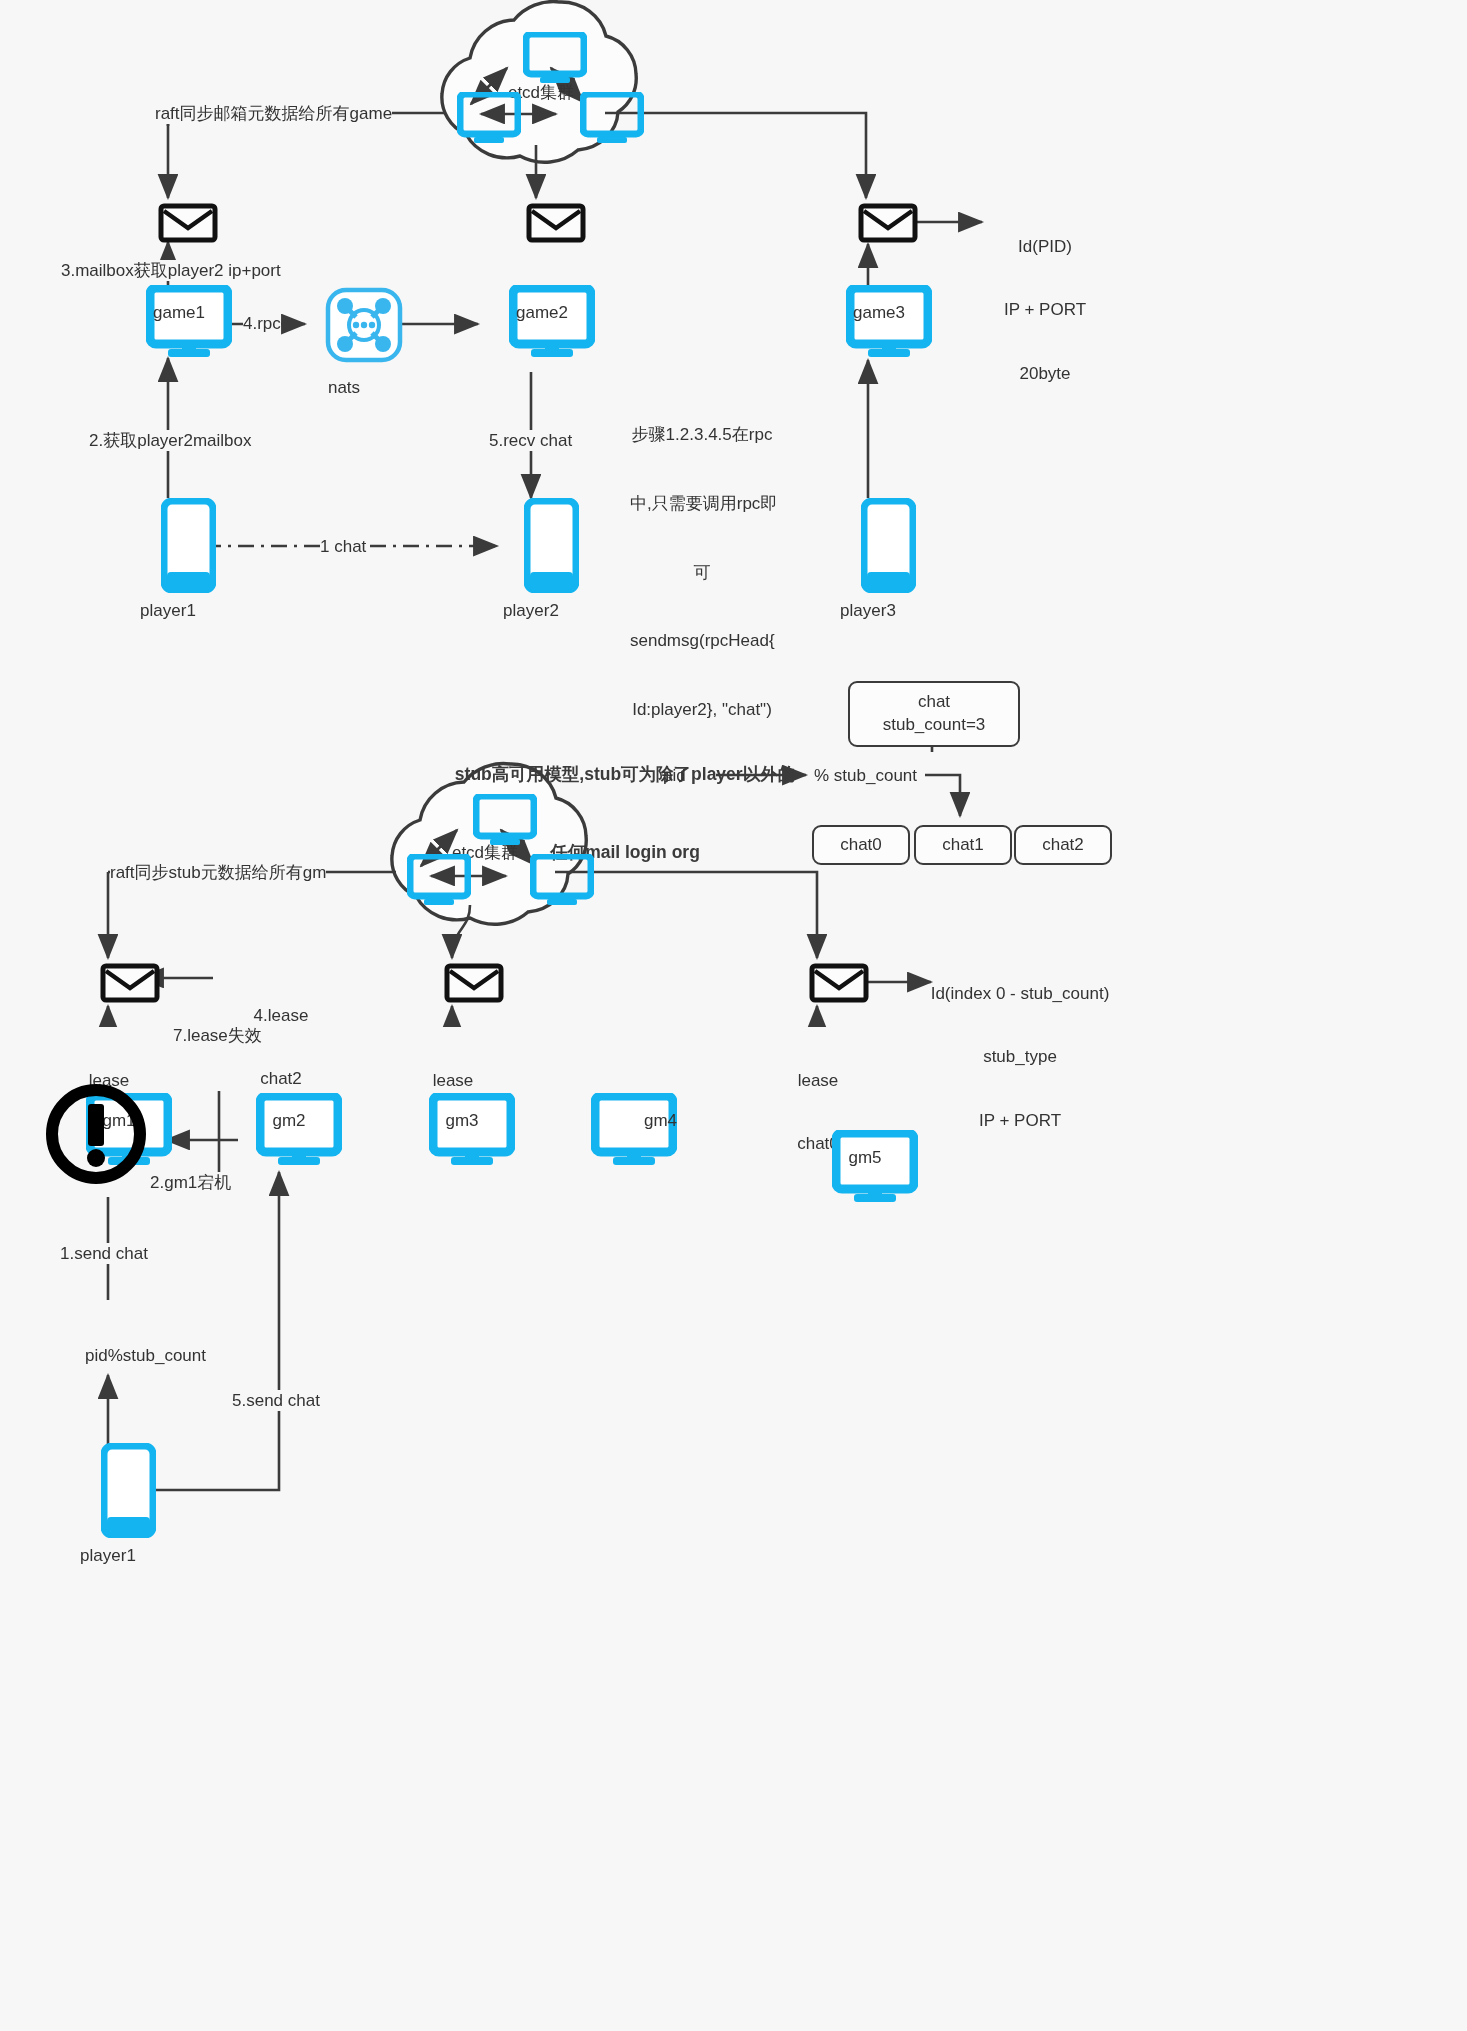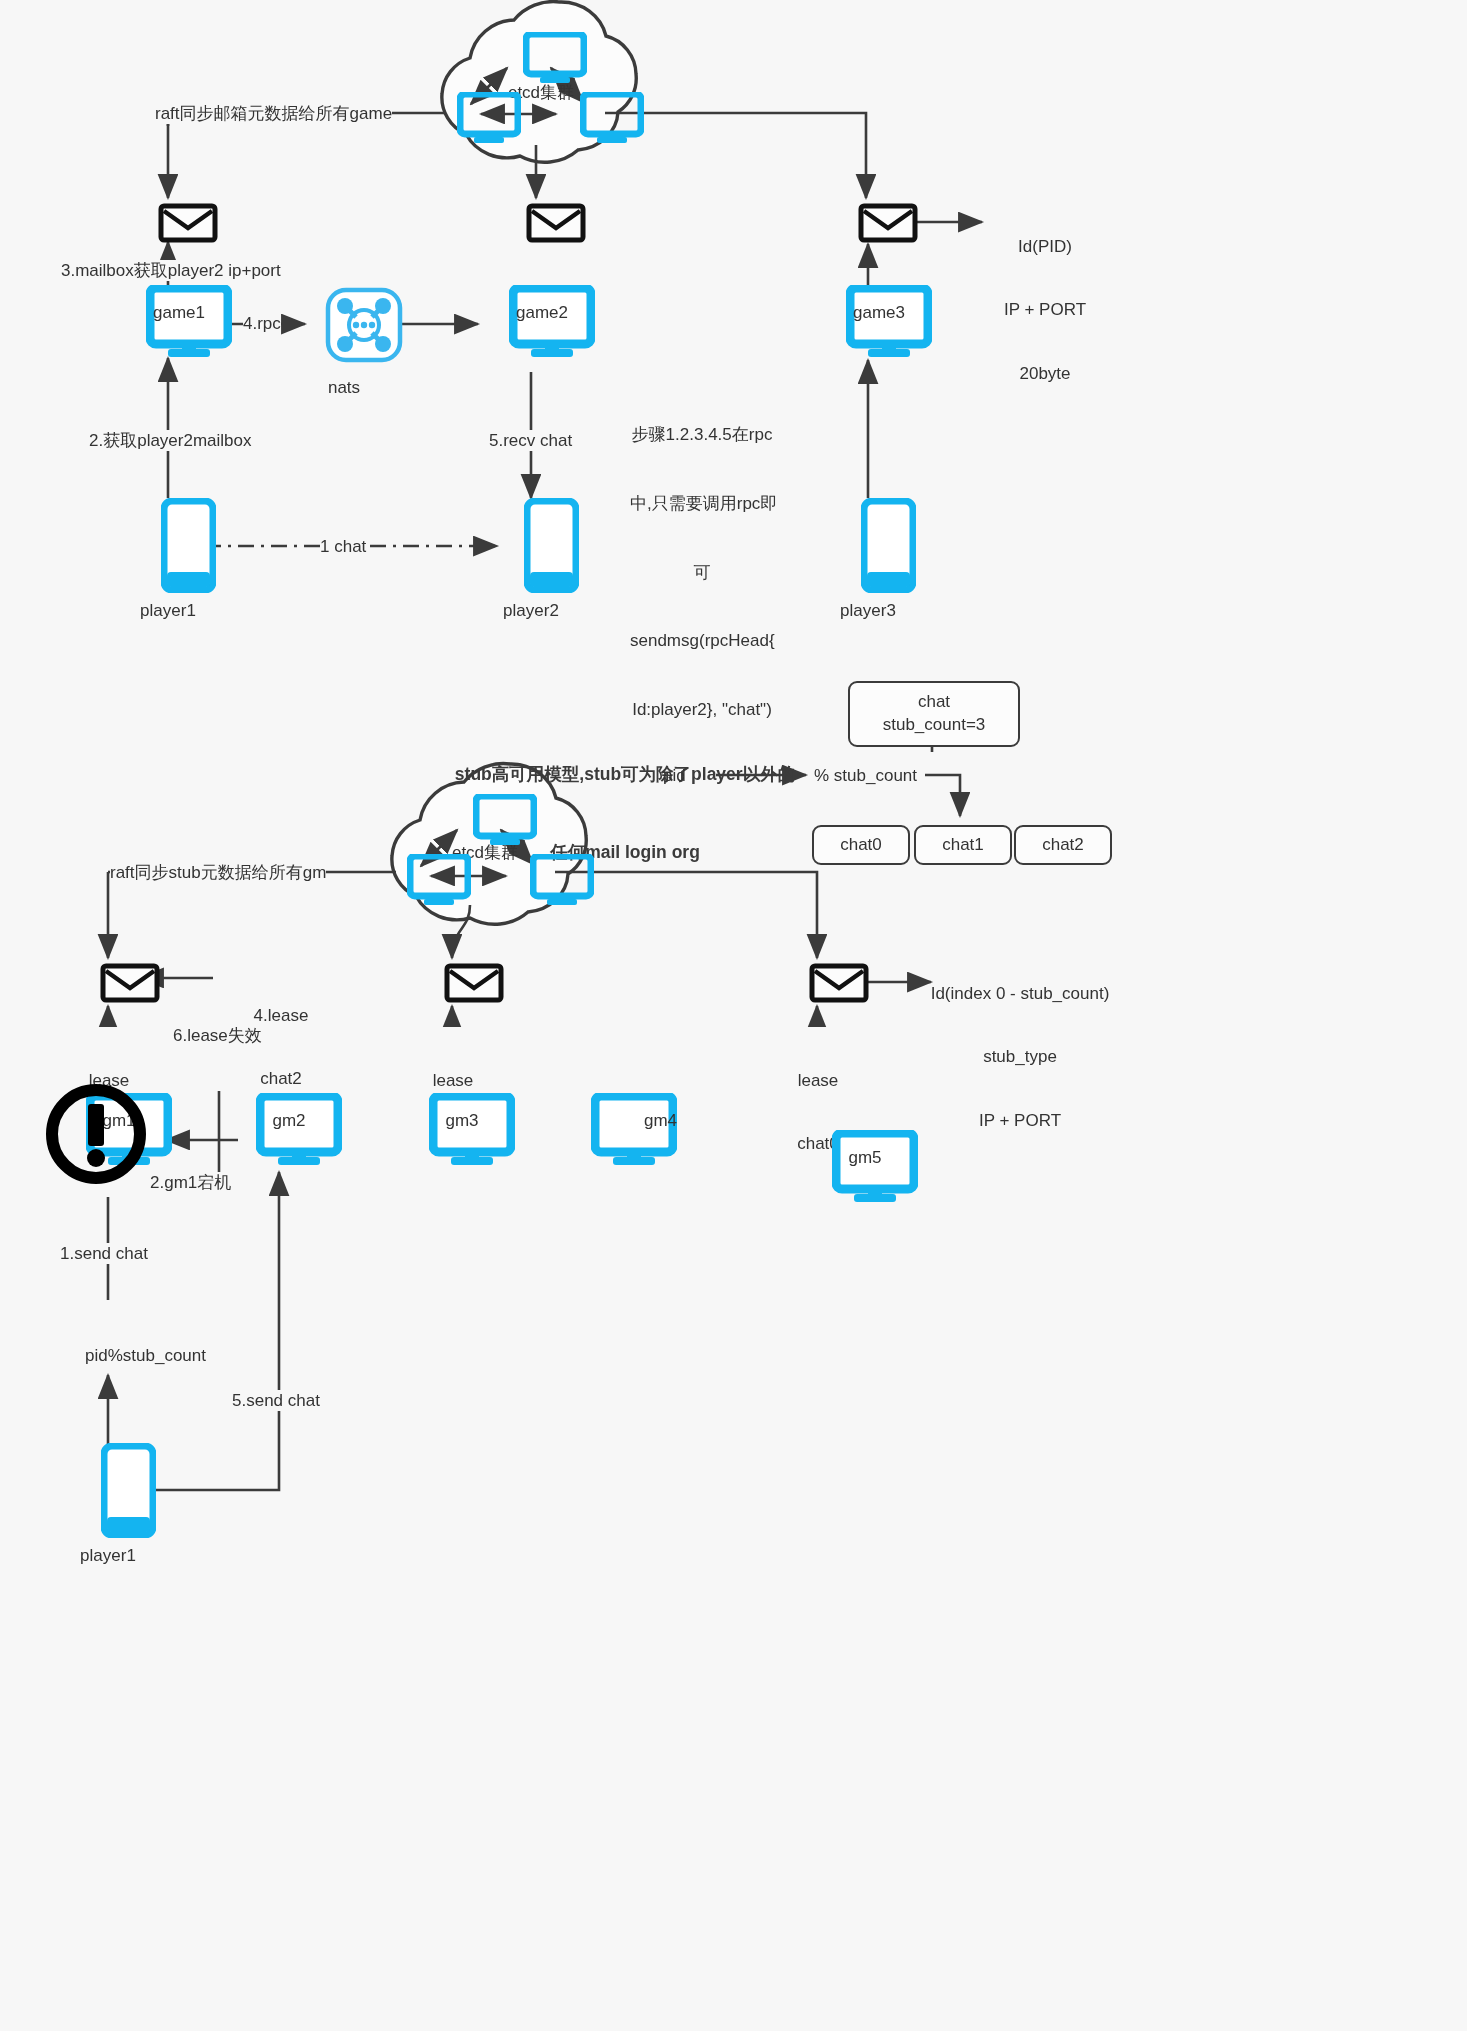--- a/index.html
+++ b/index.html
@@ -315,21 +315,21 @@
   <div class="lbl ctr bg" style="left:213px;top:921px;width:106px;">
     <div>chat</div>
     <div>stub_count=3</div>
   </div>
 
   <div class="lbl ctr bg" style="left:238px;top:962px;width:86px;">
     <div>4.lease</div>
     <div>chat2</div>
   </div>
 
-  <div class="lbl bg" style="left:173px;top:1025px;">6.lease失效</div>
+  <div class="lbl bg" style="left:173px;top:1025px;">7.lease失效</div>
 
   <div class="node" style="left:80px;top:963px;">
     <svg width="60" height="40" viewBox="0 0 60 40">
       <rect x="3" y="3" width="54" height="34" rx="3" fill="#fcfcfc" stroke="#111" stroke-width="5"></rect>
       <path d="M6 8 L30 25 L54 8" fill="none" stroke="#111" stroke-width="4.5"></path>
     </svg>
   </div>
   <div class="node" style="left:424px;top:963px;">
     <svg width="60" height="40" viewBox="0 0 60 40">
       <rect x="3" y="3" width="54" height="34" rx="3" fill="#fcfcfc" stroke="#111" stroke-width="5"></rect>

